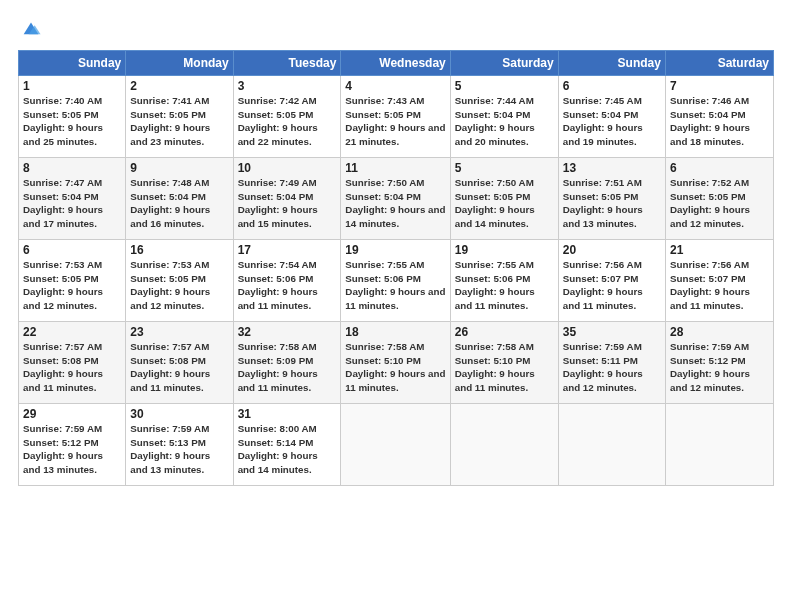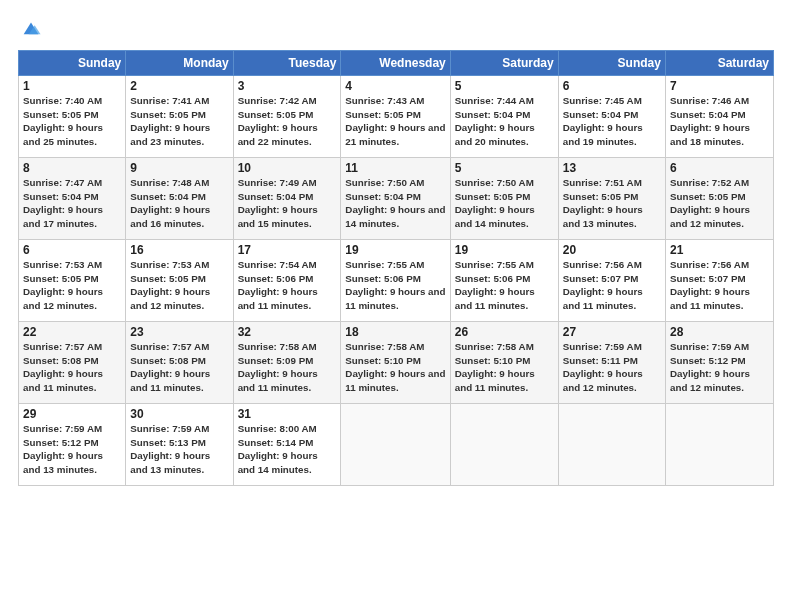--- a/index.html
+++ b/index.html
@@ -237,21 +237,21 @@
       </td>
           <td>
         <span class="day-num">18</span>
         <span class="day-detail">Sunrise: 7:58 AM<br>Sunset: 5:10 PM<br>Daylight: 9 hours and 11 minutes.</span>
       </td>
           <td>
         <span class="day-num">26</span>
         <span class="day-detail">Sunrise: 7:58 AM<br>Sunset: 5:10 PM<br>Daylight: 9 hours and 11 minutes.</span>
       </td>
           <td>
-        <span class="day-num">27</span>
+        <span class="day-num">35</span>
         <span class="day-detail">Sunrise: 7:59 AM<br>Sunset: 5:11 PM<br>Daylight: 9 hours and 12 minutes.</span>
       </td>
           <td>
         <span class="day-num">28</span>
         <span class="day-detail">Sunrise: 7:59 AM<br>Sunset: 5:12 PM<br>Daylight: 9 hours and 12 minutes.</span>
       </td>
         </tr>
         <tr>
           <td>
         <span class="day-num">29</span>

